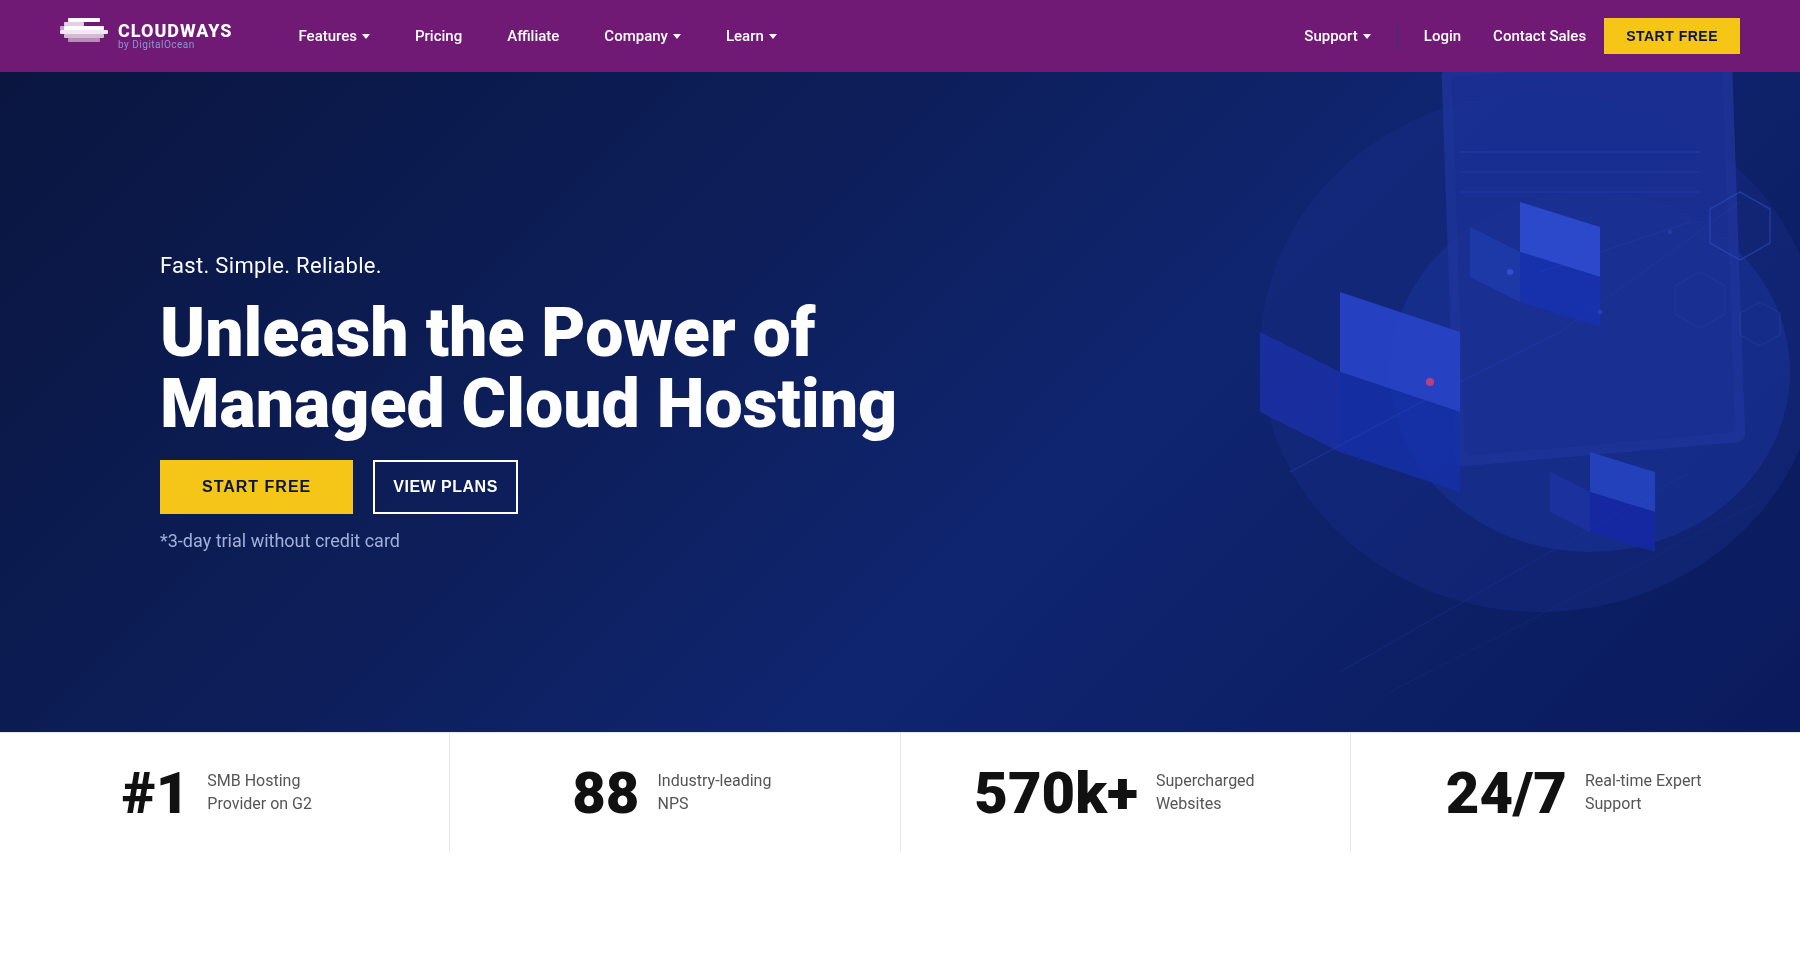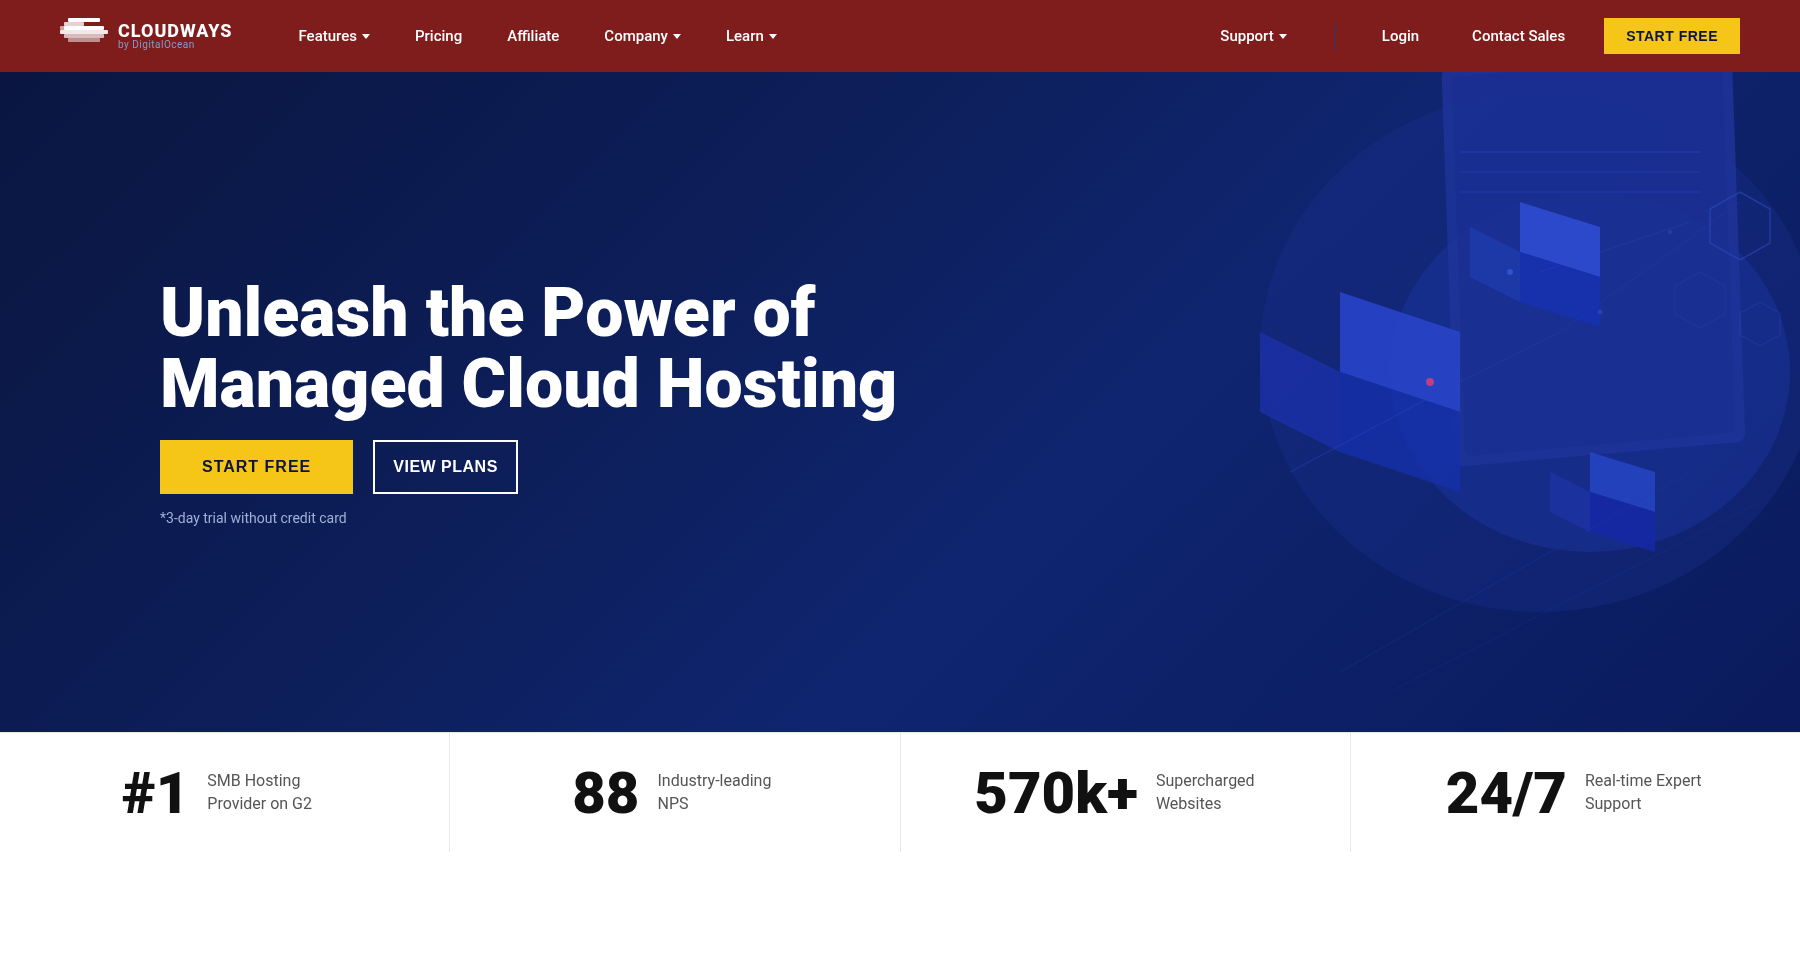--- a/index.html
+++ b/index.html
@@ -1,20 +1,20 @@
 <!DOCTYPE html>
 <html><head>
   <meta charset="utf-8">
   <style>
     * { margin: 0; padding: 0; box-sizing: border-box; }
     body { font-family: -apple-system, BlinkMacSystemFont, 'Segoe UI', Roboto, sans-serif; width: 1800px; overflow-x: hidden; }
 
     
     .navbar {
-      background-color: #7f1d1d;
+      background-color: #701a75;
       display: flex;
       align-items: center;
       padding: 0 60px;
       height: 72px;
       position: relative;
       z-index: 100;
     }
     .navbar-logo {
       display: flex;
       align-items: center;
@@ -63,21 +63,21 @@
       width: 0;
       height: 0;
       border-left: 4px solid transparent;
       border-right: 4px solid transparent;
       border-top: 5px solid #ffffff;
       display: inline-block;
     }
     .nav-right {
       display: flex;
       align-items: center;
-      gap: 25px;
+      gap: 4px;
       margin-left: auto;
     }
     .nav-divider {
       width: 1px;
       height: 28px;
       background: #2a3a70;
       margin: 0 8px;
     }
     .support-item {
       color: #ffffff;
@@ -175,21 +175,21 @@
       font-size: 16px;
       font-weight: 700;
       padding: 16px 18px;
       border: 2px solid #ffffff;
       cursor: pointer;
       letter-spacing: 0.5px;
       text-transform: uppercase;
     }
     .hero-trial-text {
       color: #a0b0d8;
-      font-size: 14px;
+      font-size: 18px;
     }
 
     
     .hero-graphic {
       position: absolute;
       right: 0;
       top: 0;
       width: 860px;
       height: 100%;
       z-index: 1;
@@ -280,20 +280,21 @@
     </div>
     <div class="contact-item">
       <span>Contact Sales</span>
     </div>
     <button class="start-free-nav">START FREE</button>
   </div>
 </nav>
 
 <section class="hero">
   <div class="hero-content">
+    <p class="hero-tagline">Fast. Simple. Reliable.</p>
     <h1 class="hero-headline">
       <span>Unleash the Power of</span><br>
       <span>Managed Cloud Hosting</span>
     </h1>
     <div class="hero-buttons">
       <button class="btn-start-free">START FREE</button>
       <button class="btn-view-plans">VIEW PLANS</button>
     </div>
     <p class="hero-trial-text">*3-day trial without credit card</p>
   </div>

